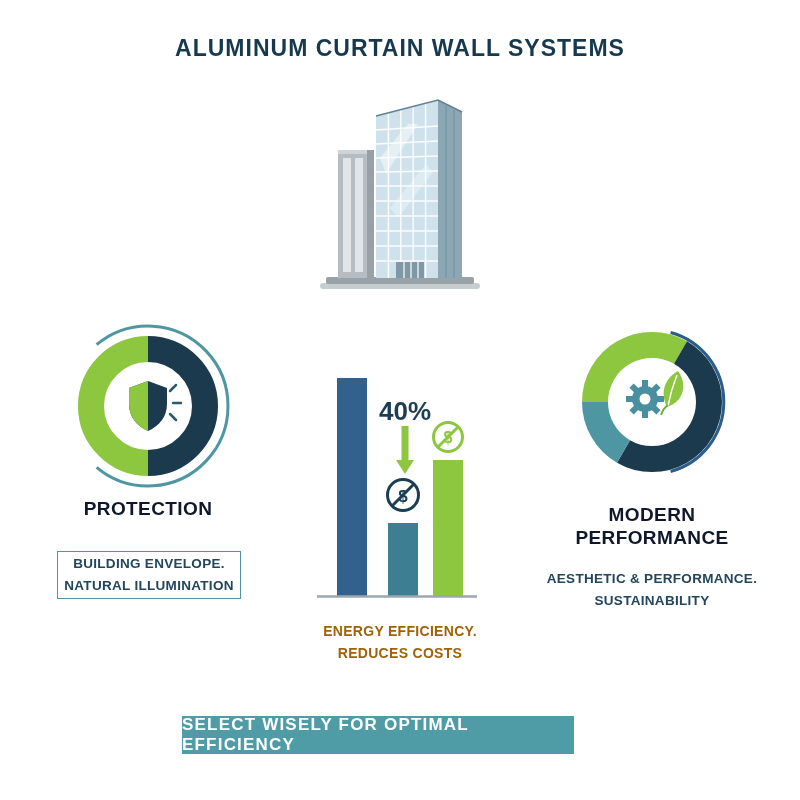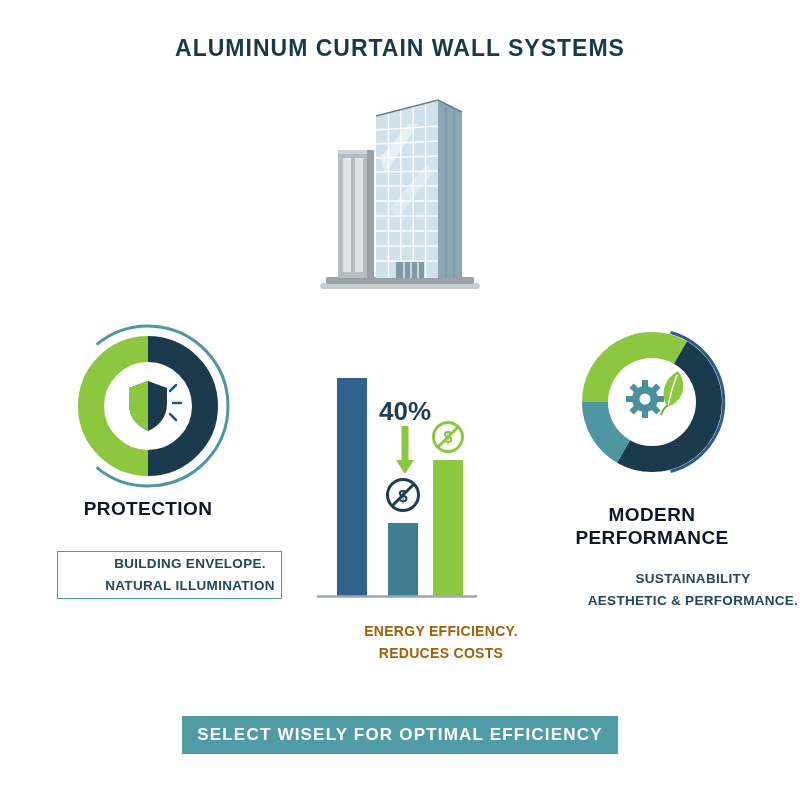--- a/index.html
+++ b/index.html
@@ -6,27 +6,27 @@
   body{
     width:800px;height:800px;background:#ffffff;position:relative;overflow:hidden;
     font-family:"Liberation Sans", sans-serif;color:#1d3d52;
   }
   .abs{position:absolute;}
   .title{
     top:35px;left:0;width:800px;text-align:center;
     font-size:23px;font-weight:800;letter-spacing:1px;color:#16394e;
   }
   .heading{font-weight:800;text-align:center;color:#0f172a;line-height:1.22;font-size:19px;letter-spacing:.4px;}
-  .caption{font-weight:600;text-align:center;color:#23465c;line-height:1.6;font-size:13.5px;letter-spacing:.3px;padding-left:41px;}
+  .caption{font-weight:600;text-align:center;color:#23465c;line-height:1.6;font-size:13.5px;letter-spacing:.3px;}
   .caption-box{
     border:1.5px solid #4f96a3;background:#ffffff;
     display:flex;flex-direction:column;justify-content:center;
   }
   .banner{
-    top:716px;left:182px;width:436px;height:38px;background:#4f9ba6;
+    top:716px;left:182px;width:392px;height:38px;background:#4f9ba6;
     display:flex;align-items:center;justify-content:center;
     color:#ffffff;font-weight:800;font-size:17px;letter-spacing:1.2px;
   }
   svg{display:block;}
 </style>
 </head>
 <body>
 
 <div class="abs title">ALUMINUM CURTAIN WALL SYSTEMS</div>
 
@@ -161,19 +161,19 @@
     </g>
   </svg>
 </div>
 
 <div class="abs heading" style="left:542px;top:503px;width:220px;">
   <div>MODERN</div>
   <div>PERFORMANCE</div>
 </div>
 
 <div class="abs caption" style="left:532px;top:568px;width:240px;">
+  <div>AESTHETIC &amp; PERFORMANCE.</div>
   <div>SUSTAINABILITY</div>
-  <div>AESTHETIC &amp; PERFORMANCE.</div>
 </div>
 
 <div class="abs banner">
   <span>SELECT WISELY FOR OPTIMAL EFFICIENCY</span>
 </div>
 
 </body></html>

